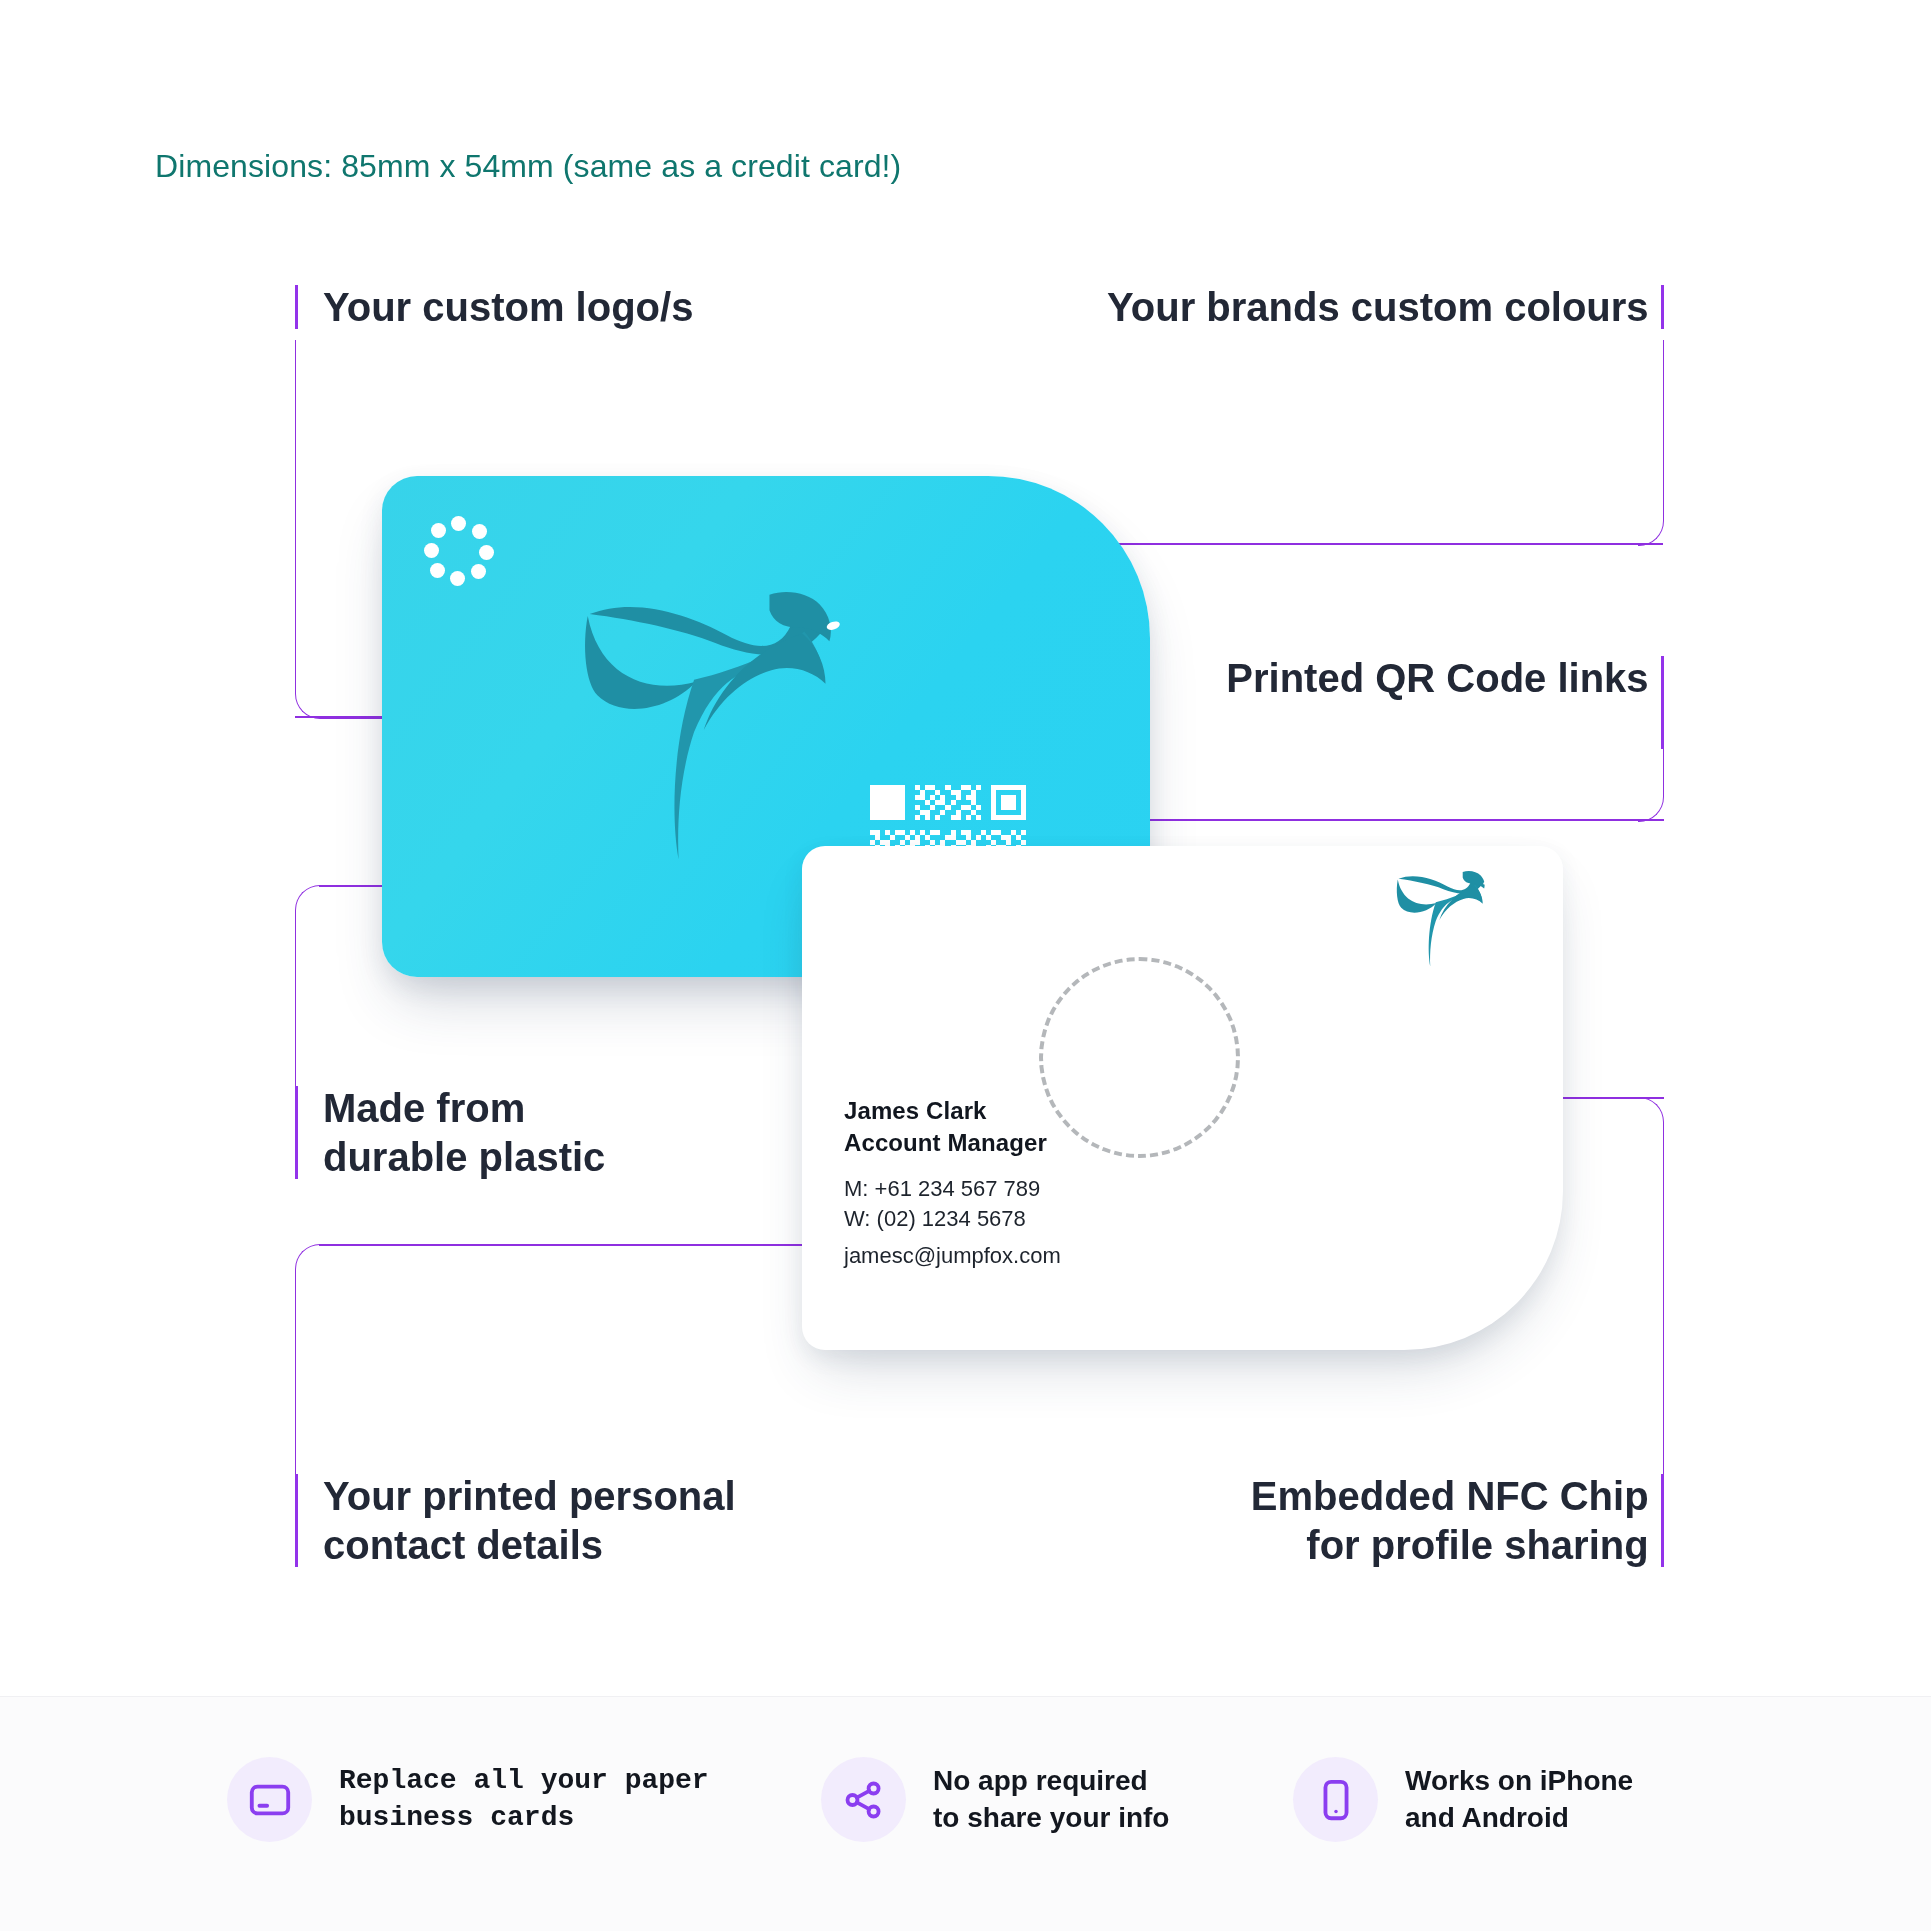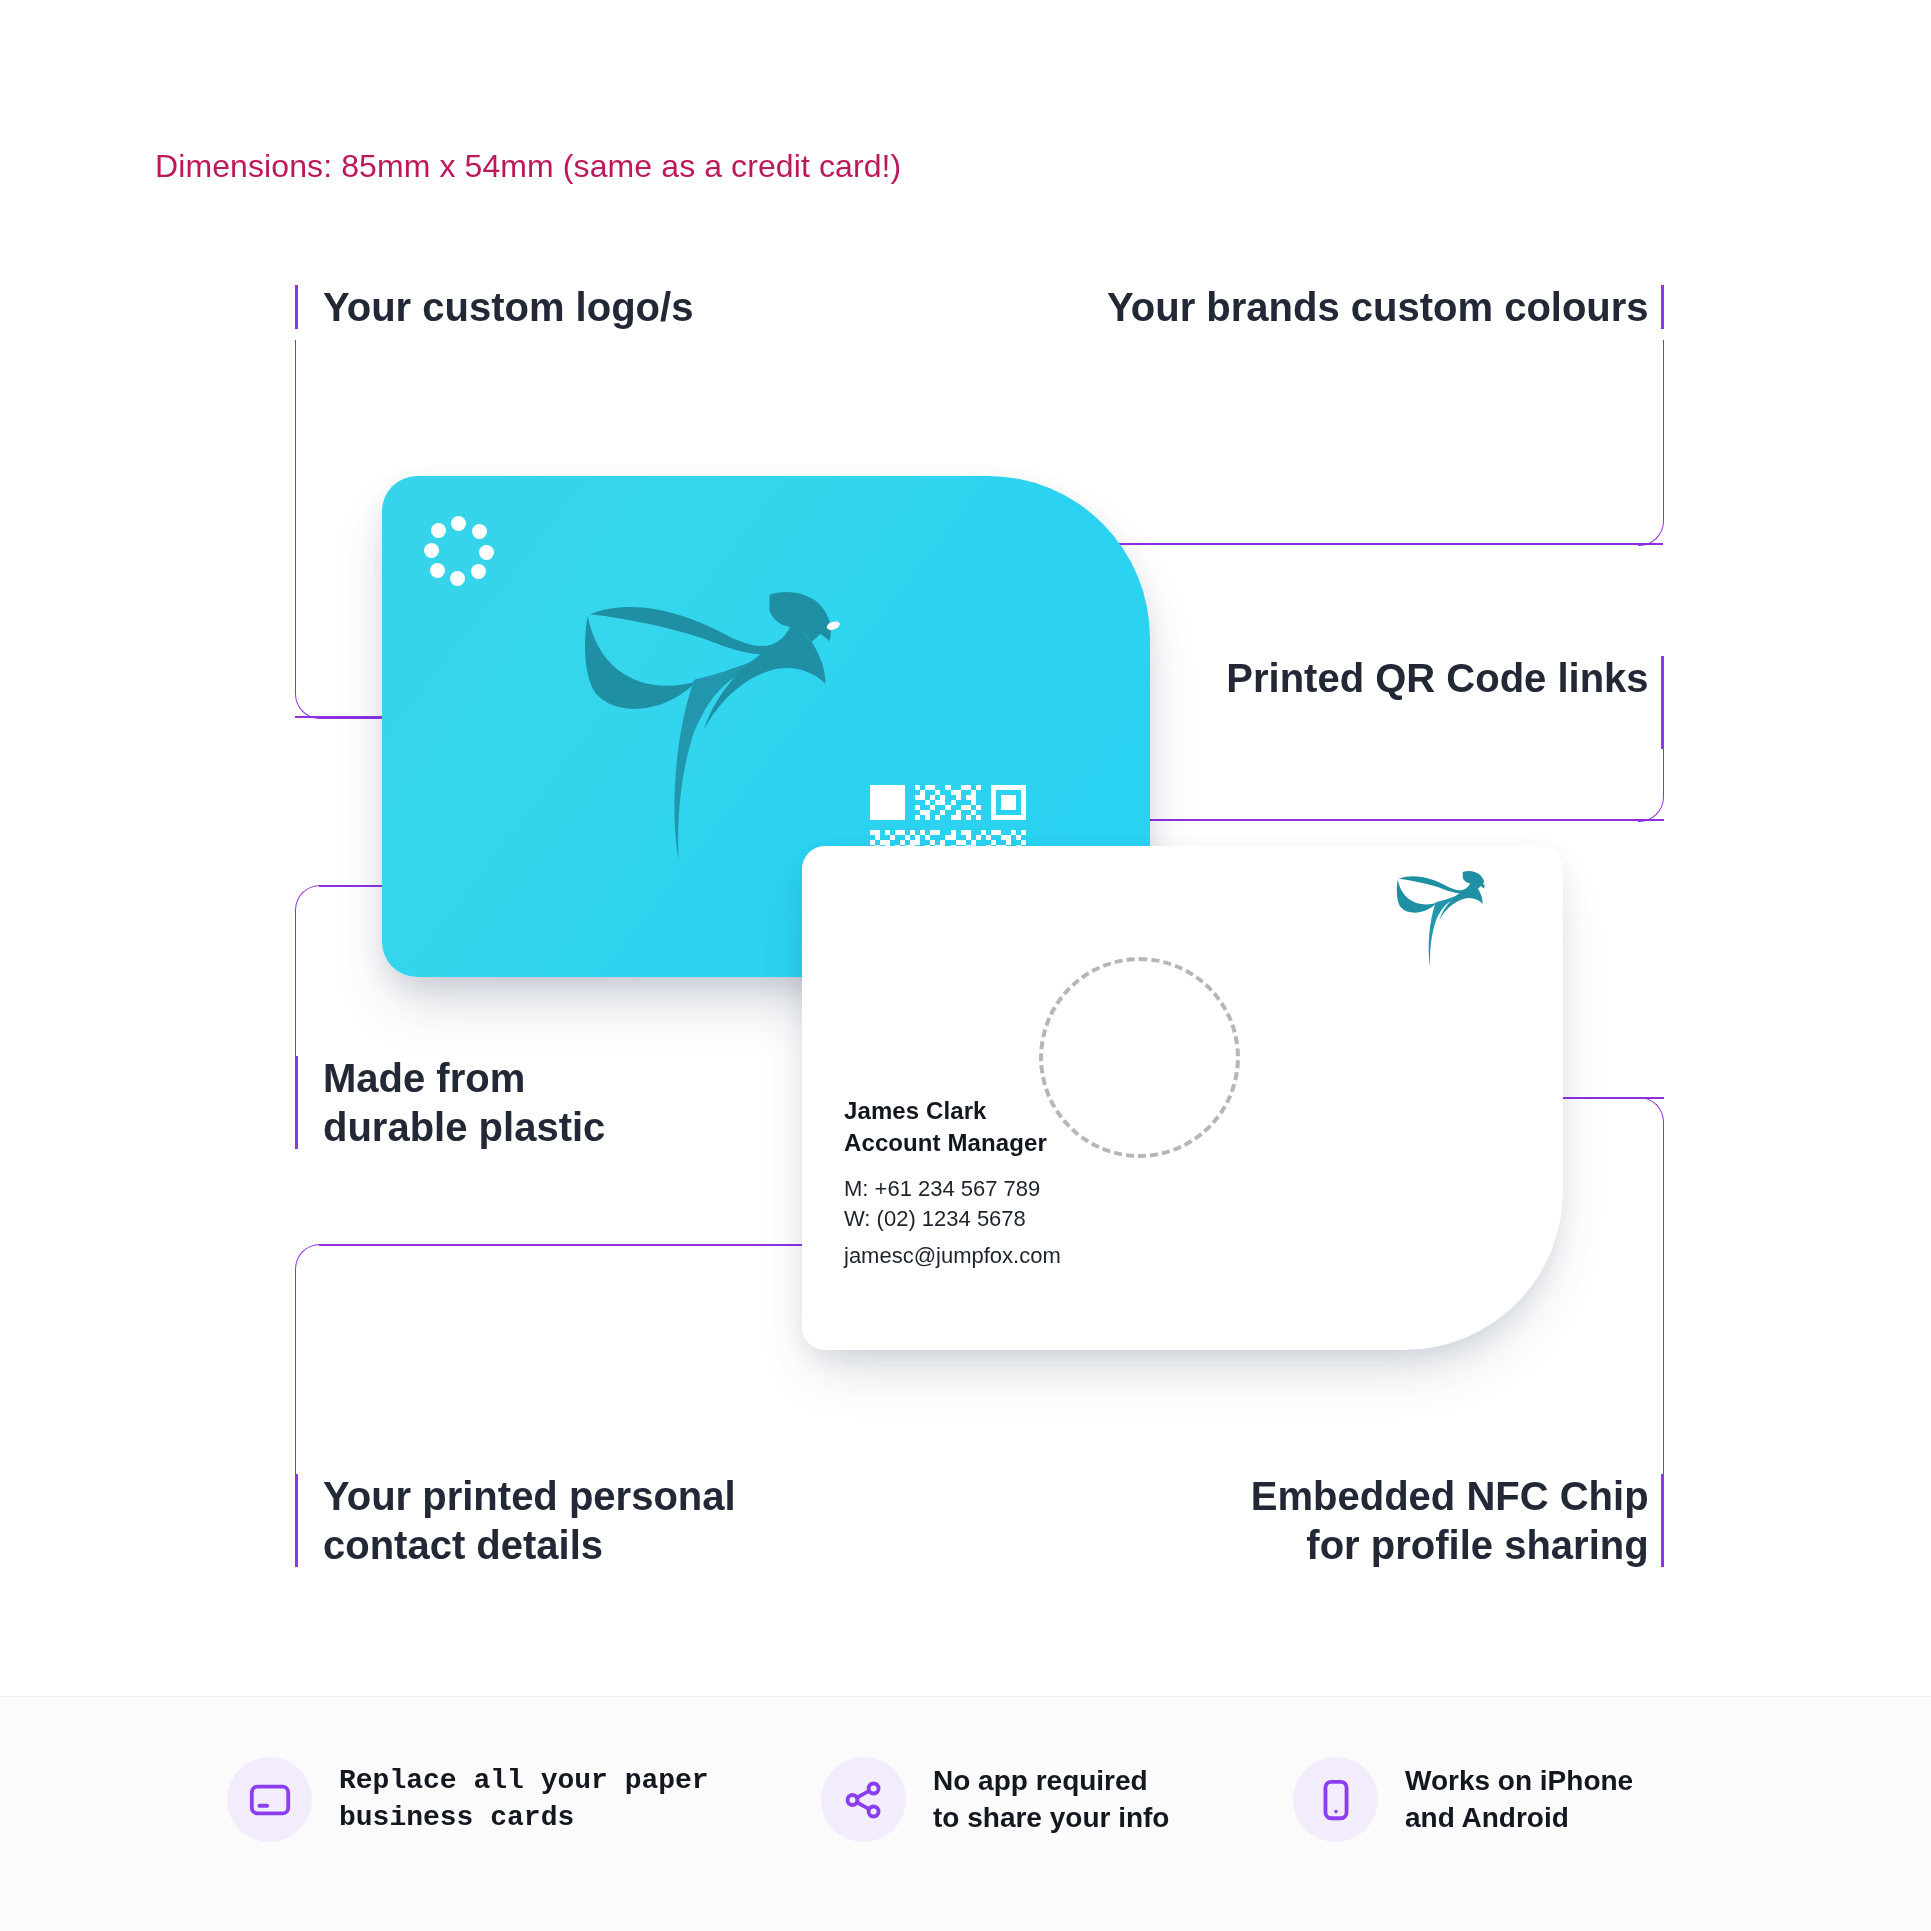--- a/index.html
+++ b/index.html
@@ -8,37 +8,37 @@
     background:#ffffff;
     font-family:"Liberation Sans", sans-serif;
     -webkit-font-smoothing:antialiased;
     overflow:hidden;
   }
   .stage{position:relative;width:1931px;height:1931px;background:#ffffff;overflow:hidden;}
 
   
   .dim-caption{
     position:absolute;left:155px;top:148px;
-    font-size:32px;color:#be185d;letter-spacing:0.1px;
+    font-size:32px;color:#0f766e;letter-spacing:0.1px;
     white-space:nowrap;
   }
 
   
   .ann{position:absolute;color:#222836;font-weight:700;line-height:1.22;}
   .ann.big{font-size:40px;}
   .ann .bar{position:absolute;width:2.9px;background:#9333ea;top:1.9px;bottom:1.9px;}
   .ann.left{padding-left:28px;text-align:left;}
   .ann.left .bar{left:0;}
   .ann.right{padding-right:15.4px;text-align:right;}
   .ann.right .bar{right:0;}
 
   #ann-logo{left:295px;top:283px;height:48px;}
   #ann-colours{right:267px;top:283px;height:48px;}
   #ann-qr{right:267px;top:654px;height:97px;}
-  #ann-plastic{left:295px;top:1054px;height:97px;}
+  #ann-plastic{left:295px;top:1084px;height:97px;}
   #ann-contact{left:295px;top:1472px;height:97px;}
   #ann-nfc{right:267px;top:1472px;height:97px;}
 
   
   .conn{position:absolute;border-color:#8f2fe0;border-style:solid;border-width:0;}
   .dot{position:absolute;width:16.4px;height:16.4px;border-radius:50%;background:#9321e0;}
 
   
   .card-cyan{
     position:absolute;left:382px;top:476px;width:768px;height:501px;

